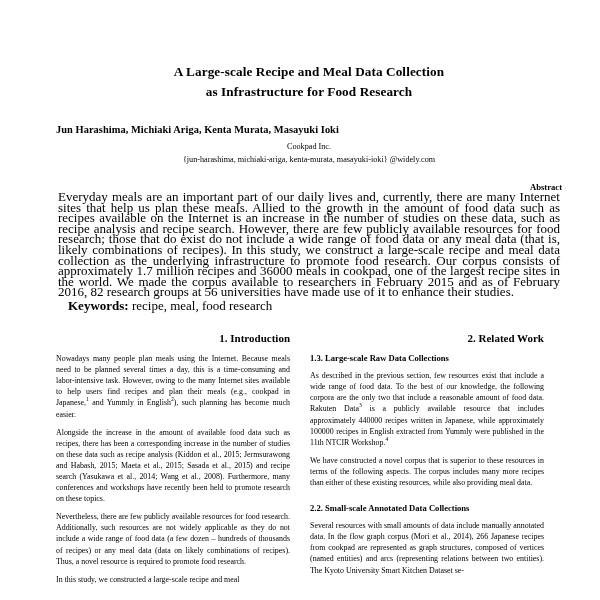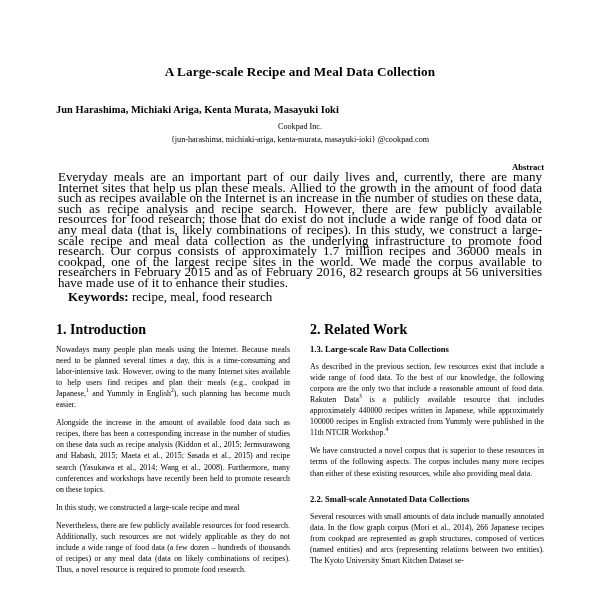--- a/index.html
+++ b/index.html
@@ -11,21 +11,21 @@
     width: 600px;
     height: 600px;
     font-family: "Liberation Serif", serif;
     color: #000000;
     overflow: hidden;
   }
   .page {
     width: 600px;
     height: 600px;
     box-sizing: border-box;
-    padding: 62px 56px 0 56px;
+    padding: 62px 38px 0 56px;
     position: relative;
   }
   .title {
     text-align: center;
     font-family: "Liberation Serif", serif;
     font-weight: bold;
     font-size: 13.2px;
     line-height: 20px;
     letter-spacing: 0.1px;
     margin: 0 0 0 0;
@@ -70,23 +70,23 @@
     display: flex;
     gap: 20px;
   }
   .col {
     width: 234px;
     font-size: 7.9px;
     line-height: 11.1px;
     text-align: justify;
   }
   .sec-head {
-    text-align: left;
+    text-align: right;
     font-weight: bold;
-    font-size: 14px;
+    font-size: 11px;
     margin: 0 0 9px 0;
   }
   .subsec-head {
     font-weight: bold;
     font-size: 8.6px;
     margin: 0 0 6px 0;
   }
   .col p {
     margin: 0 0 7px 0;
   }
@@ -94,45 +94,46 @@
   .col .spacer-sub { height: 9px; }
   sup { font-size: 5.6px; vertical-align: super; line-height: 0; }
 </style>
 </head>
 <body>
 
 <div class="page">
 
   <div class="title">
     <span>A Large-scale Recipe and Meal Data Collection</span>
+    <span class="line2">as Infrastructure for Food Research</span>
   </div>
 
   <div class="authors">Jun Harashima, Michiaki Ariga, Kenta Murata, Masayuki Ioki</div>
 
   <div class="affil">
     <div>Cookpad Inc.</div>
-    <div>{jun-harashima, michiaki-ariga, kenta-murata, masayuki-ioki} @cookpad.com</div>
+    <div>{jun-harashima, michiaki-ariga, kenta-murata, masayuki-ioki} @widely.com</div>
   </div>
 
   <div class="abs-head">Abstract</div>
   <div class="abstract">Everyday meals are an important part of our daily lives and, currently, there are many Internet sites that help us plan these meals. Allied to the growth in the amount of food data such as recipes available on the Internet is an increase in the number of studies on these data, such as recipe analysis and recipe search. However, there are few publicly available resources for food research; those that do exist do not include a wide range of food data or any meal data (that is, likely combinations of recipes). In this study, we construct a large-scale recipe and meal data collection as the underlying infrastructure to promote food research. Our corpus consists of approximately 1.7 million recipes and 36000 meals in cookpad, one of the largest recipe sites in the world. We made the corpus available to researchers in February 2015 and as of February 2016, 82 research groups at 56 universities have made use of it to enhance their studies.</div>
 
   <div class="keywords">
     <b>Keywords:</b>
     <span>recipe, meal, food research</span>
   </div>
 
   <div class="columns">
 
     <div class="col">
       <div class="sec-head">1.    Introduction</div>
       <p>Nowadays many people plan meals using the Internet. Because meals need to be planned several times a day, this is a time-consuming and labor-intensive task. However, owing to the many Internet sites available to help users find recipes and plan their meals (e.g., cookpad in Japanese,<sup>1</sup> and Yummly in English<sup>2</sup>), such planning has become much easier.</p>
       <p>Alongside the increase in the amount of available food data such as recipes, there has been a corresponding increase in the number of studies on these data such as recipe analysis (Kiddon et al., 2015; Jermsurawong and Habash, 2015; Maeta et al., 2015; Sasada et al., 2015) and recipe search (Yasukawa et al., 2014; Wang et al., 2008). Furthermore, many conferences and workshops have recently been held to promote research on these topics.</p>
+      <p>Nevertheless, there are few publicly available resources for food research. Additionally, such resources are not widely applicable as they do not include a wide range of food data (a few dozen – hundreds of thousands of recipes) or any meal data (data on likely combinations of recipes). Thus, a novel resource is required to promote food research.</p>
       <p>In this study, we constructed a large-scale recipe and meal</p>
-      <p>Nevertheless, there are few publicly available resources for food research. Additionally, such resources are not widely applicable as they do not include a wide range of food data (a few dozen – hundreds of thousands of recipes) or any meal data (data on likely combinations of recipes). Thus, a novel resource is required to promote food research.</p>
     </div>
 
     <div class="col">
       <div class="sec-head">2.    Related Work</div>
 
       <div class="subsec-head">1.3.    Large-scale Raw Data Collections</div>
       <p>As described in the previous section, few resources exist that include a wide range of food data. To the best of our knowledge, the following corpora are the only two that include a reasonable amount of food data. Rakuten Data<sup>3</sup> is a publicly available resource that includes approximately 440000 recipes written in Japanese, while approximately 100000 recipes in English extracted from Yummly were published in the 11th NTCIR Workshop.<sup>4</sup></p>
       <p class="tight">We have constructed a novel corpus that is superior to these resources in terms of the following aspects. The corpus includes many more recipes than either of these existing resources, while also providing meal data.</p>
 
       <div class="spacer-sub"></div>

